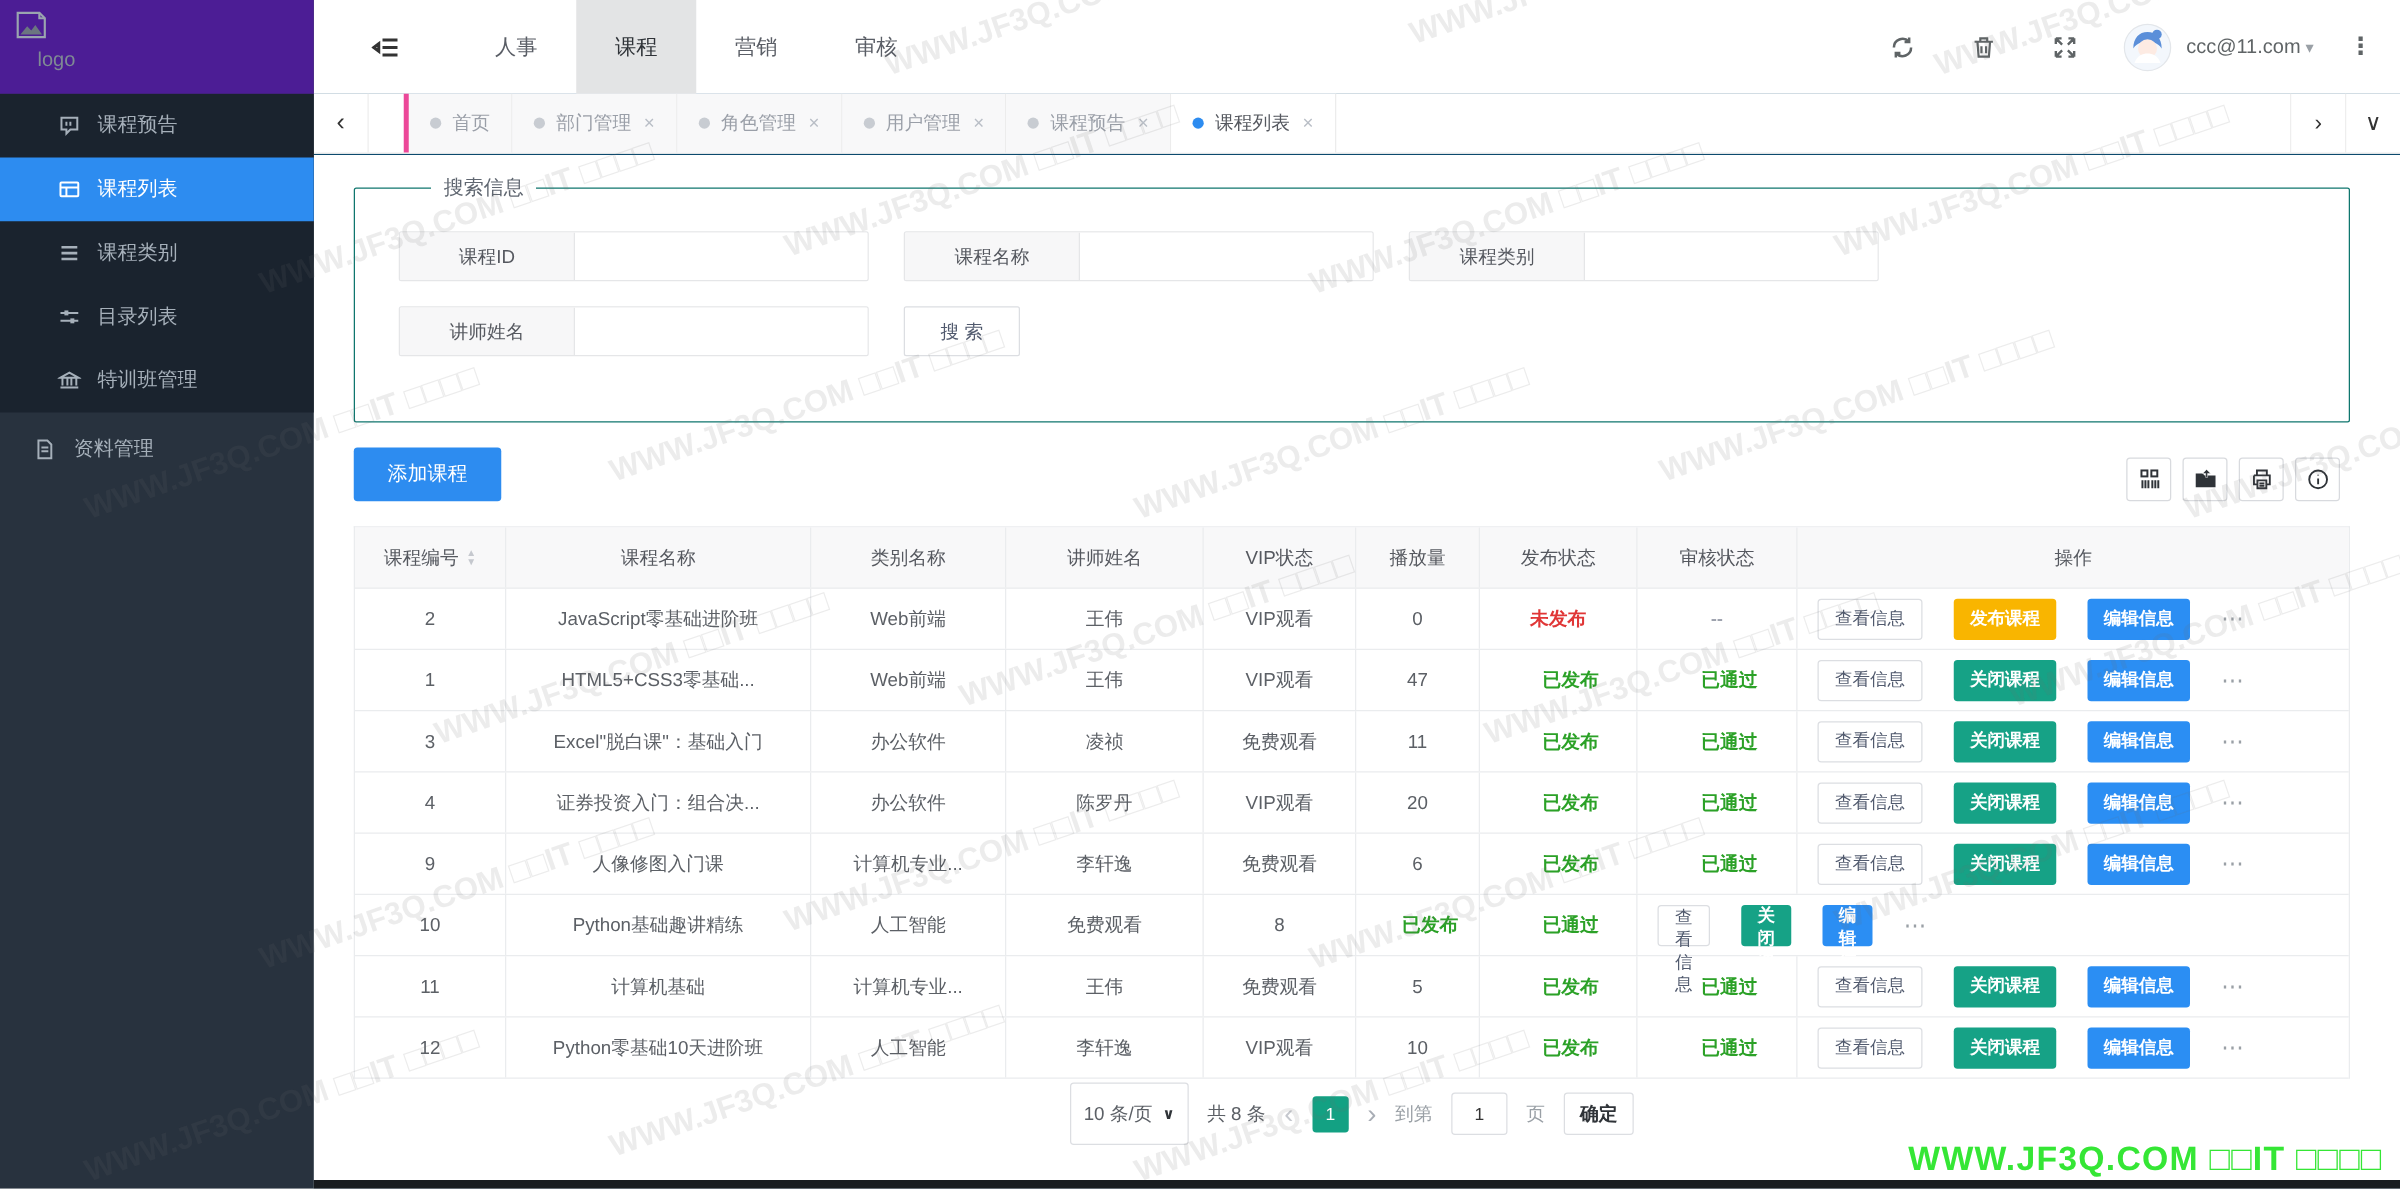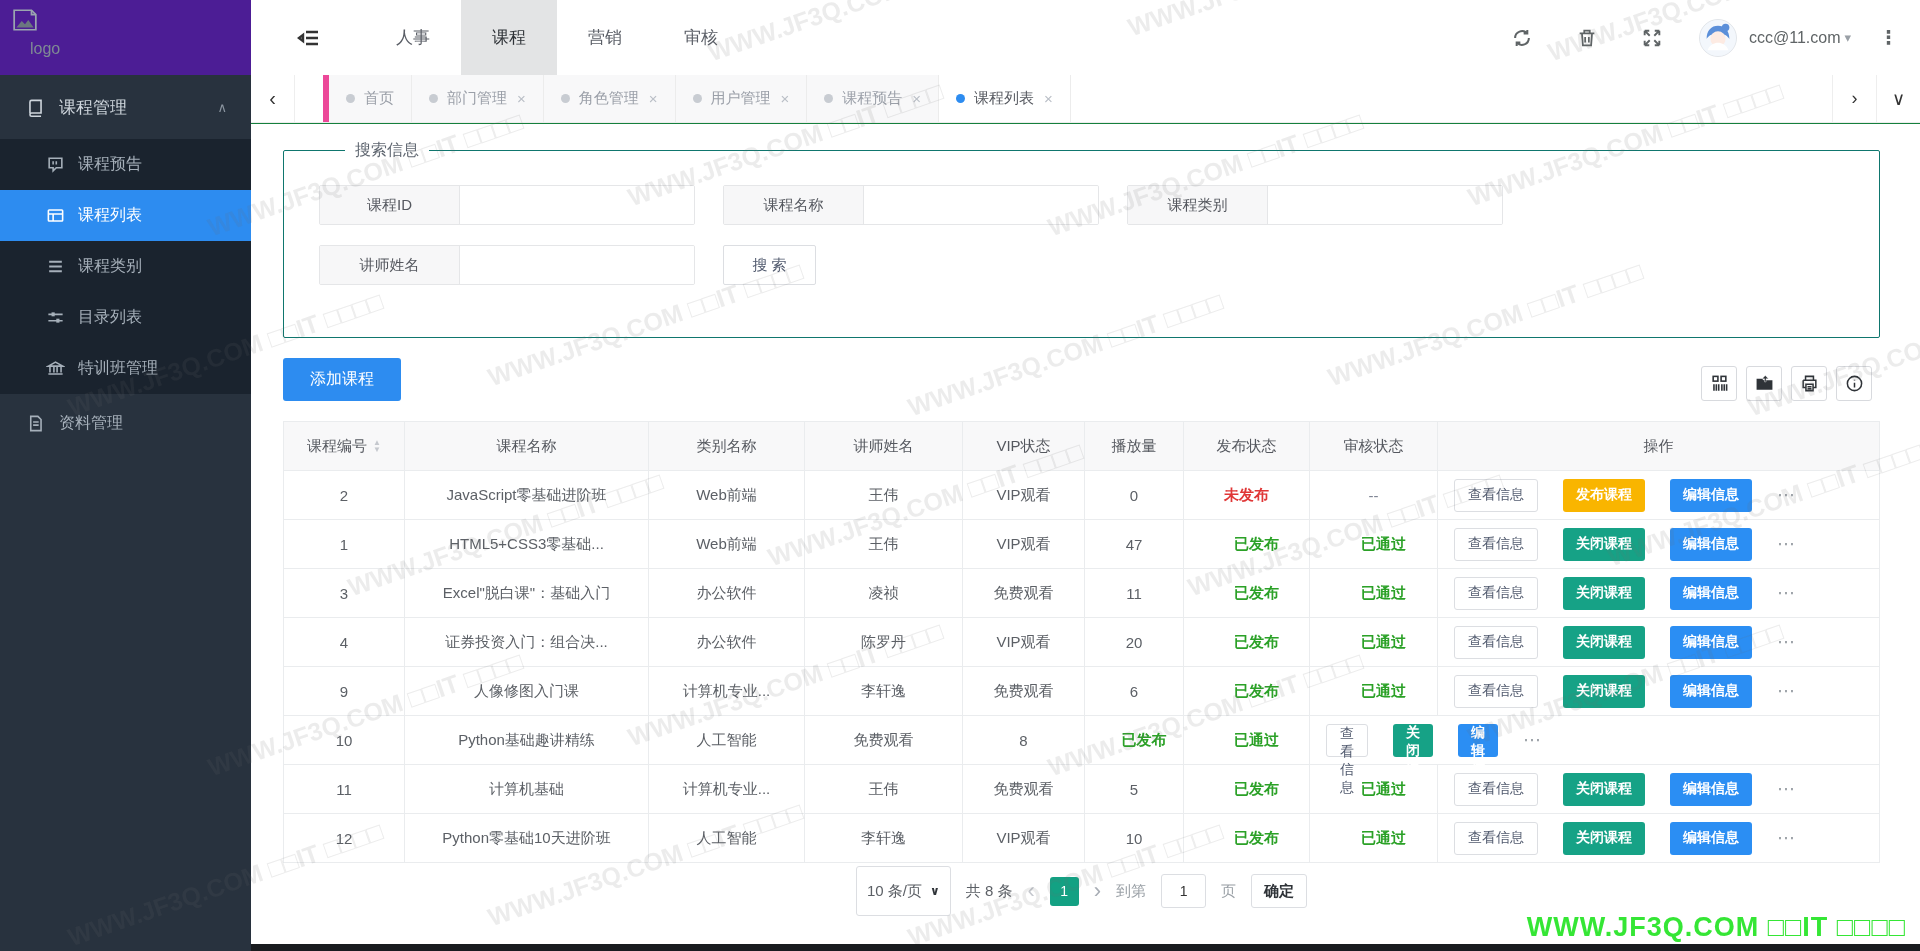--- a/index.html
+++ b/index.html
@@ -19,21 +19,21 @@
   .submenu { background:#1a232e; }
   .sub-item { height:51px; display:flex; align-items:center; padding-left:46px; color:#a6b0ba; font-size:16px; cursor:pointer; }
   .sub-item .mi { margin-right:13px; }
   .sub-item.active { background:#2d8cf0; color:#fff; }
   .top-item { height:58px; display:flex; align-items:center; padding-left:26px; color:#a6b0ba; font-size:16px; cursor:pointer; }
   .top-item .mi { margin-right:14px; }
   .mi { width:19px; height:19px; flex:0 0 auto; }
   .mi svg { width:100%; height:100%; display:block; }
 
   
-  .main { position:absolute; left:251px; top:0; right:0; bottom:0; background:#15803d; }
+  .main { position:absolute; left:251px; top:0; right:0; bottom:0; background:#0c4a6e; }
 
   
   .navbar { height:75px; display:flex; align-items:center; background:#fff; }
   .collapse-btn { margin-left:46px; width:24px; height:24px; color:#333; cursor:pointer; }
   .collapse-btn svg { width:100%; height:100%; }
   .nav-items { display:flex; margin-left:44px; height:75px; }
   .nav-item { padding:0 31px; line-height:75px; font-size:17px; color:#5a5e66; cursor:pointer; }
   .nav-item.active { background:#e3e4e5; color:#2f3338; }
   .nav-right { margin-left:auto; display:flex; align-items:center; padding-right:22px; }
   .icon-btn { width:22px; height:22px; color:#5f6466; margin-left:43px; cursor:pointer; }
@@ -44,21 +44,21 @@
   .caret-down { margin-left:4px; color:#9aa0a6; font-size:13px; cursor:pointer; }
   .kebab { margin-left:28px; color:#5f6466; font-size:19px; font-weight:700; cursor:pointer; }
 
   
   .tabstrip { height:48px; display:flex; align-items:stretch; border-bottom:1px solid #ececec; background:#fff; }
   .tab-ctrl { width:44px; display:flex; align-items:center; justify-content:center; color:#333; font-size:20px; cursor:pointer; }
   .tab-ctrl.left { border-right:1px solid #eee; }
   .tab-ctrl.right { border-left:1px solid #eee; font-size:18px; }
   .tabs { display:flex; margin-left:28px; flex:1; }
   .tab { display:flex; align-items:center; padding:0 17px; background:#f8f8f9; border-right:1px solid #ececec; font-size:15px; color:#9a9fa8; cursor:pointer; }
-  .tab:first-child { border-left:6px solid #ec4899;justify-content:space-between; }
+  .tab:first-child { border-left:4px solid #ec4899;justify-content:space-between; }
   .tab.active { background:#fff; color:#55585f; }
   .dot { width:9px; height:9px; border-radius:50%; background:#c8ccd2; margin-right:9px; }
   .tab.active .dot { background:#2d8cf0; }
   .tab-close { margin-left:10px; color:#b9bec6; font-size:15px; cursor:pointer; }
 
   
   .content { position:absolute; top:124px; left:0; right:0; bottom:0; background:#fff; padding:16px 40px 0 32px; }
 
   fieldset.search { border:1px solid #0f766e; border-radius:2px; padding:24px 0 16px 35px; height:198px; }
   fieldset.search legend { margin-left:26px; padding:0 10px; font-size:16px; color:#5f6670; }
@@ -120,29 +120,20 @@
       <span class="logo-ph">
         <svg width="26" height="24" viewBox="0 0 24 22" fill="none" stroke="currentColor" stroke-width="1.6">
             <path d="M2 2h16l4 4v14H2z"></path>
             <path d="M18 2v4h4"></path>
             <path d="M4 18l5-6 3 3 3-4 5 7" fill="#6b7680" stroke="none"></path>
           </svg>
       </span>
       <span class="logo-alt">logo</span>
     </div>
     <nav class="menu">
-      <div class="group-item">
-        <span class="mi">
-            <svg viewBox="0 0 24 24" fill="none" stroke="currentColor" stroke-width="2">
-              <path d="M5 19.5V5a2 2 0 0 1 2-2h12v16H7a2 2 0 0 0-2 2 2 2 0 0 0 2 2h12"></path>
-            </svg>
-          </span>
-        <span>课程管理</span>
-        <span class="group-caret">∧</span>
-      </div>
       <div class="submenu">
         <div class="sub-item">
           <span class="mi">
               <svg viewBox="0 0 24 24" fill="none" stroke="currentColor" stroke-width="2">
                 <path d="M4 4h16v12h-7l-4 4v-4H4z"></path>
                 <path d="M9 8v4M13 8v4"></path>
               </svg>
             </span>
           <span>课程预告</span>
         </div>

